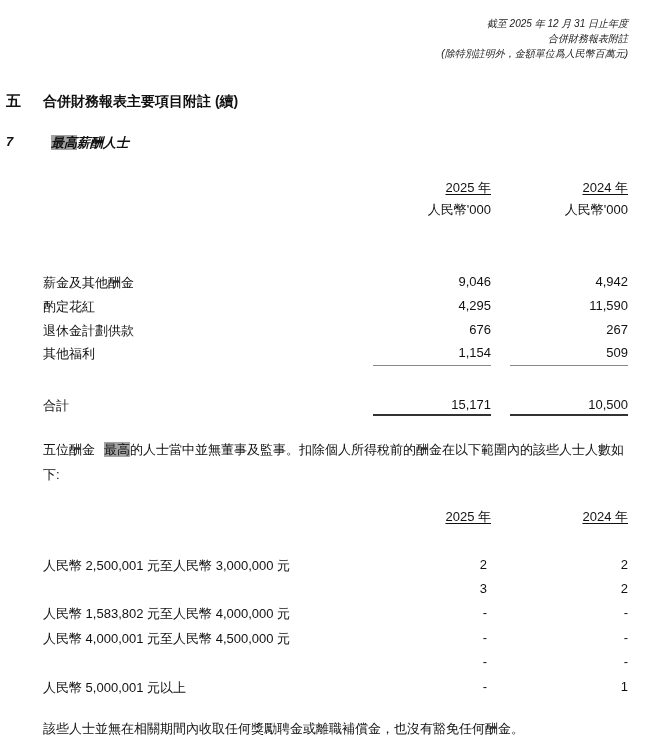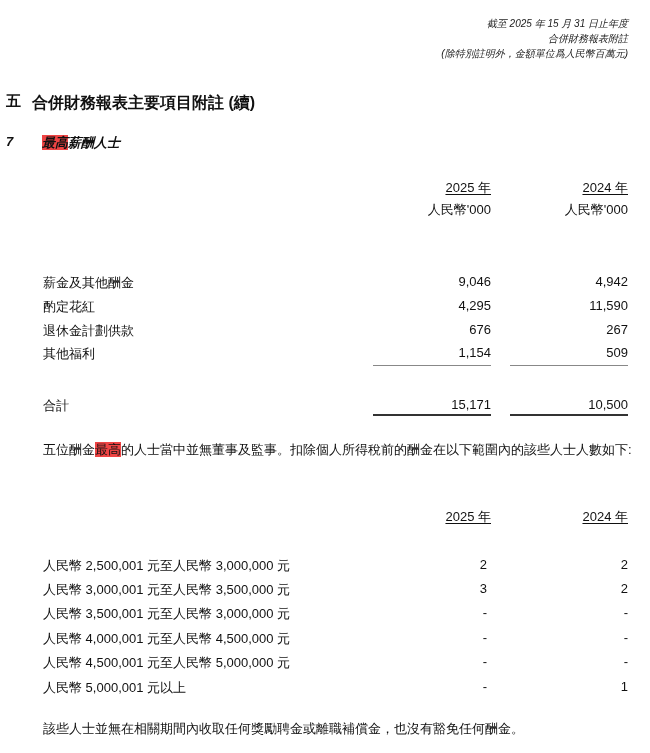--- a/index.html
+++ b/index.html
@@ -29,41 +29,42 @@
     .hdr div { white-space: nowrap; }
 
     
     .sec-num {
       left: 6px;
       top: 92px;
       font-size: 15px;
       font-weight: bold;
     }
     .sec-title {
-      left: 32px;
+      left: 43px;
       top: 93px;
-      font-size: 16px;
+      font-size: 14px;
       font-weight: bold;
     }
     .sub-num {
       left: 6px;
       top: 134px;
       font-size: 13px;
       font-weight: bold;
       font-style: italic;
     }
     .sub-title {
       left: 42px;
       top: 134px;
       font-size: 13px;
       font-weight: bold;
       font-style: italic;
     }
     .hl {
-      background: #ef4444;
+      background: #a3a3a3;
+      margin-left: 9px;
     }
 
     
     .colhdr {
       font-size: 13px;
       text-align: right;
       white-space: nowrap;
     }
     .colhdr .yr {
       text-decoration: underline;
@@ -106,21 +107,21 @@
       left: 43px;
       width: 590px;
       font-size: 13px;
       line-height: 25px;
     }
   </style>
 </head>
 <body>
 
 <div class="abs hdr" style="top:16px;">
-  <div>截至 2025 年 15 月 31 日止年度</div>
+  <div>截至 2025 年 12 月 31 日止年度</div>
   <div>合併財務報表附註</div>
   <div>(除特別註明外，金額單位爲人民幣百萬元)</div>
 </div>
 
 <div class="abs sec-num">五</div>
 <div class="abs sec-title">合併財務報表主要項目附註 (續)</div>
 
 <div class="abs sub-num">7</div>
 <div class="abs sub-title"><span class="hl">最高</span><span>薪酬人士</span></div>
 
@@ -173,36 +174,34 @@
 <div class="abs colhdr col2" style="top:508px;">
   <div class="yr">2024 年</div>
 </div>
 
 <div class="abs row" style="top:557px;">
   <span class="lbl">人民幣 2,500,001 元至人民幣 3,000,000 元</span>
   <span class="v1" style="right:141px;">2</span>
   <span class="v2">2</span>
 </div>
 <div class="abs row" style="top:581px;">
-  <span class="lbl">人民幣 3,000,001 元至人民幣 3,500,000 元</span>
   <span class="v1" style="right:141px;">3</span>
   <span class="v2">2</span>
 </div>
 <div class="abs row" style="top:605px;">
-  <span class="lbl">人民幣 3,500,001 元至人民幣 3,000,000 元</span>
+  <span class="lbl">人民幣 1,583,802 元至人民幣 4,000,000 元</span>
   <span class="v1" style="right:141px;">-</span>
   <span class="v2">-</span>
 </div>
 <div class="abs row" style="top:630px;">
   <span class="lbl">人民幣 4,000,001 元至人民幣 4,500,000 元</span>
   <span class="v1" style="right:141px;">-</span>
   <span class="v2">-</span>
 </div>
 <div class="abs row" style="top:654px;">
-  <span class="lbl">人民幣 4,500,001 元至人民幣 5,000,000 元</span>
   <span class="v1" style="right:141px;">-</span>
   <span class="v2">-</span>
 </div>
 <div class="abs row" style="top:679px;">
   <span class="lbl">人民幣 5,000,001 元以上</span>
   <span class="v1" style="right:141px;">-</span>
   <span class="v2">1</span>
 </div>
 
 <div class="abs para" style="top:719px; line-height:20px;">該些人士並無在相關期間內收取任何獎勵聘金或離職補償金，也沒有豁免任何酬金。</div>

